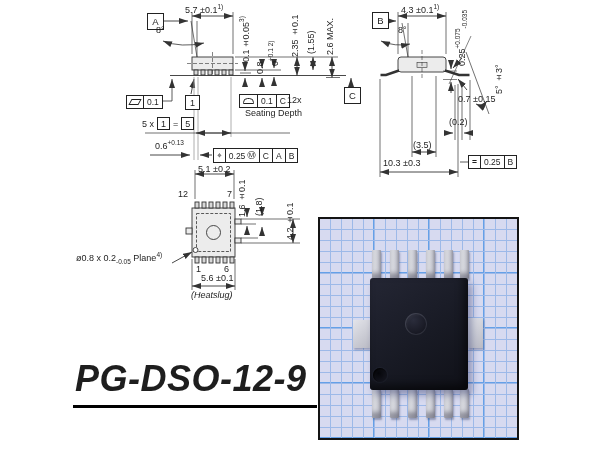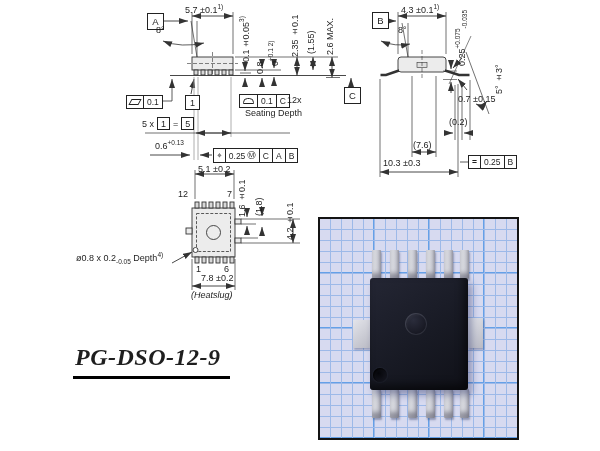--- a/index.html
+++ b/index.html
@@ -33,23 +33,23 @@
   .mod { margin-left:2px; }
 
   .numbox {
     display:inline-flex; align-items:center; justify-content:center;
     border:1.2px solid #222; width:11px; height:11px; font-size:9px; background:#fff;
   }
   .pitchrow { position:absolute; display:flex; align-items:center; gap:3px; font-size:9px; }
 
   
   .pkg-title {
-    position:absolute; left:73px; top:344px;
-    font-size:24px; font-weight:bold; font-style:italic; letter-spacing:0.5px;
-    border-bottom:3.5px solid #000; padding:0 10px 5px 2px;font-family:Liberation Serif, serif;
+    position:absolute; left:73px; top:358px;
+    font-size:36px; font-weight:bold; font-style:italic; letter-spacing:0.5px;
+    border-bottom:3.5px solid #000; padding:0 10px 5px 2px;
   }
 
   
   .photo {
     position:absolute; left:318px; top:217px; width:197px; height:219px;
     border:2px solid #141414;
     background-color:var(--grid_bg,#d7daf0);
     background-image:
       repeating-linear-gradient(to right,  transparent 0 10px, var(--grid_line,#9db9e8) 10px 11px),
       repeating-linear-gradient(to bottom, transparent 0 10px, var(--grid_line,#9db9e8) 10px 11px),
@@ -293,42 +293,42 @@
   <span class="lbl" style="left:401px;top:4px;"><span>4.3 ±0.1</span><sup>1)</sup></span>
 
   <span class="lbl" style="left:398px;top:26px;">8°</span>
 
   <span class="vlbl" style="left:455px;top:6px;height:60px;"><span>0.25</span><sup>+0.075</sup><sub>-0.035</sub></span>
 
   <span class="vlbl" style="left:495px;top:60px;height:34px;"><span>5° ±3°</span></span>
 
   <span class="lbl" style="left:458px;top:95px;">0.7 ±0.15</span>
   <span class="lbl" style="left:449px;top:118px;">(0.2)</span>
-  <span class="lbl" style="left:413px;top:141px;">(7.6)</span>
+  <span class="lbl" style="left:413px;top:141px;">(3.5)</span>
   <span class="lbl" style="left:383px;top:159px;">10.3 ±0.3</span>
 
   <div class="fcf" style="left:468px;top:155px;">
     <span class="cell" style="font-weight:bold;">=</span>
     <span class="cell">0.25</span>
     <span class="cell">B</span>
   </div>
 
   <span class="lbl" style="left:198px;top:165px;">5.1 ±0.2</span>
   <span class="lbl" style="left:178px;top:190px;">12</span>
   <span class="lbl" style="left:227px;top:190px;">7</span>
   <span class="lbl" style="left:196px;top:265px;">1</span>
   <span class="lbl" style="left:224px;top:265px;">6</span>
 
   <span class="vlbl" style="left:238px;top:173px;height:44px;"><span>1.6 ±0.1</span></span>
   <span class="vlbl" style="left:255px;top:180px;height:36px;"><span>(1.8)</span></span>
   <span class="vlbl" style="left:286px;top:192px;height:48px;"><span>4.2 ±0.1</span></span>
 
-  <span class="lbl" style="left:76px;top:252px;"><span>ø0.8 x 0.2</span><sub>-0.05</sub><span> Depth</span><sup>4)</sup></span>
-
-  <span class="lbl" style="left:201px;top:274px;">7.8 ±0.2</span>
+  <span class="lbl" style="left:76px;top:252px;"><span>ø0.8 x 0.2</span><sub>-0.05</sub><span> Plane</span><sup>4)</sup></span>
+
+  <span class="lbl" style="left:201px;top:274px;">5.6 ±0.1</span>
   <span class="lbl" style="left:191px;top:291px;font-style:italic;">(Heatslug)</span>
 
   <div class="pkg-title">PG-DSO-12-9</div>
 
   <div class="photo">
     <div class="tab tab-left"></div>
     <div class="tab tab-right"></div>
     <div class="pin top" style="left:52px;"></div>
     <div class="pin top" style="left:70px;"></div>
     <div class="pin top" style="left:88px;"></div>

